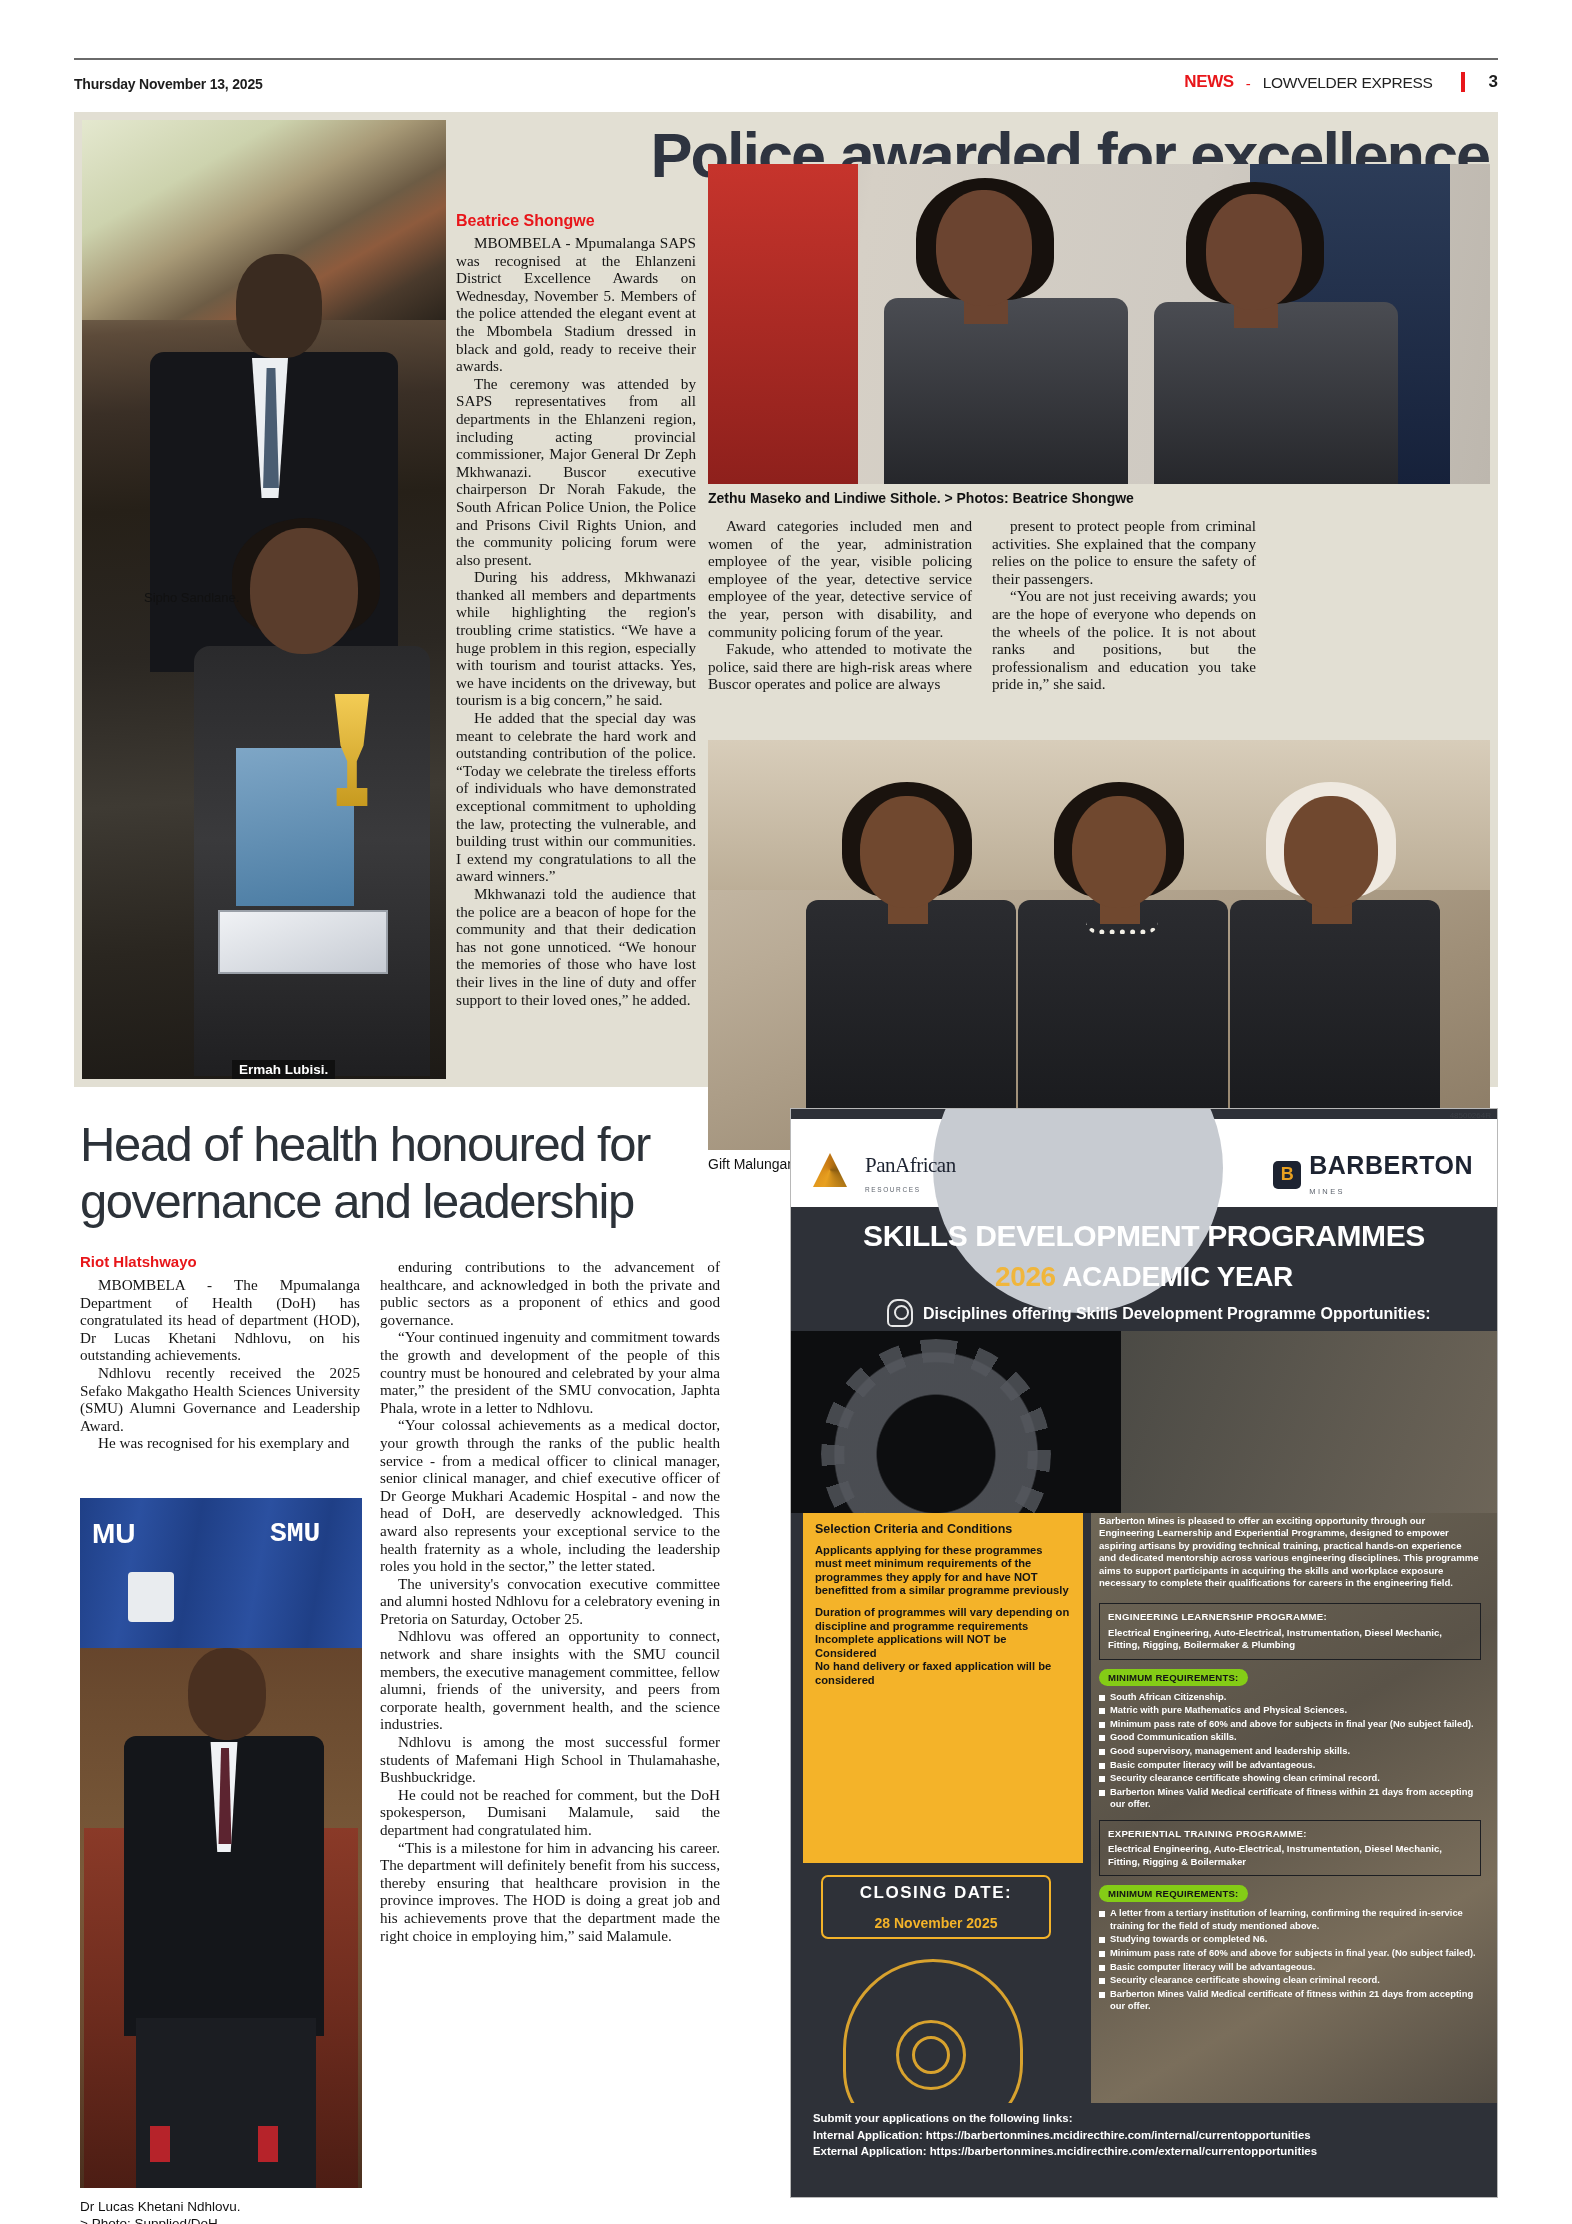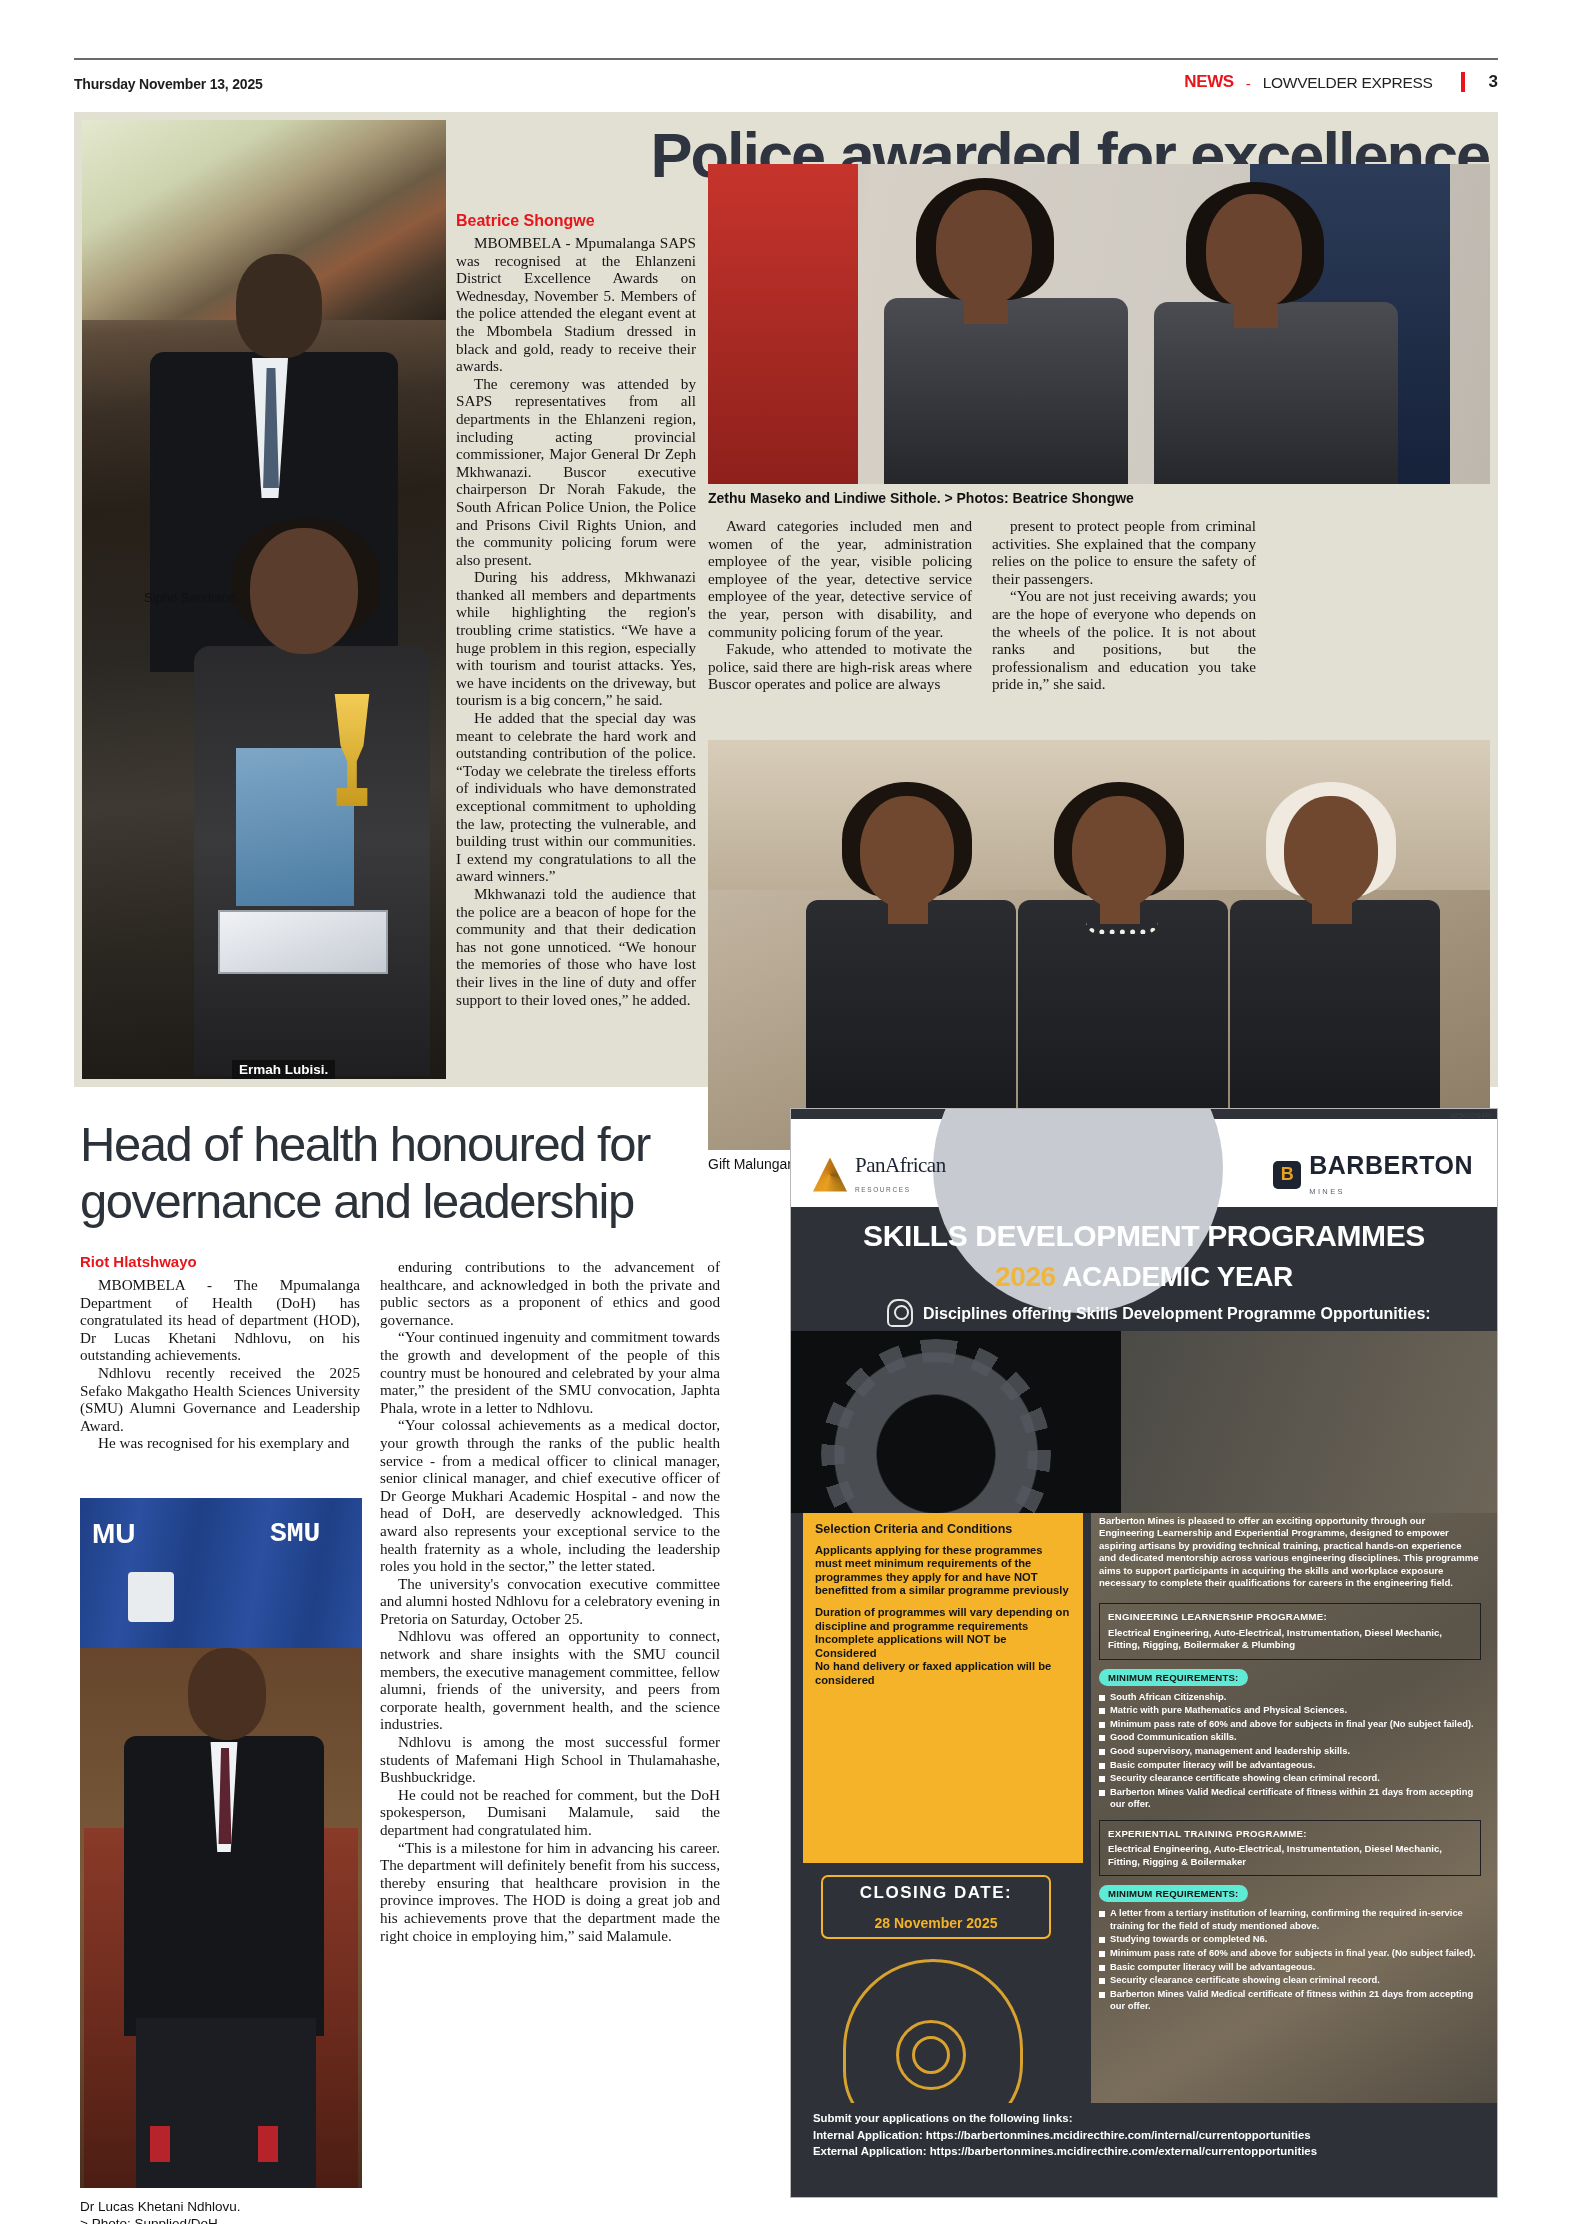--- a/index.html
+++ b/index.html
@@ -301,21 +301,21 @@
   .ad-white {
     position:absolute; left:0; top:10px; width:100%; height:88px;
     background:#ffffff;
   }
   .ad-arc {
     position:absolute; left:142px; top:-96px; width:290px; height:290px;
     border-radius:50%; background:#c7cbd1;
   }
   .ad-panafrican {
     position:absolute; left:22px; top:34px;
-    display:flex; align-items:center; gap:8px;
+    display:flex; align-items:flex-start; gap:18px;
   }
   .paf-mark {
     width:34px; height:34px;
     background:conic-gradient(from 200deg,#e8a020,#c97a14 40%,#8a5c10 70%,#e8a020);
     clip-path:polygon(50% 0,100% 100%,0 100%);
   }
   .paf-txt {
     font-family:"Liberation Serif", serif;
     font-size:21px; color:#1d2331; letter-spacing:-0.5px;
   }
@@ -447,21 +447,21 @@
     padding:2px 8px 10px 8px;
   }
   .ad-progbox {
     margin:4px 8px 0 8px; border:1px solid #1c1e22;
     padding:7px 8px;
     font-size:9.6px; line-height:12.4px; font-weight:bold;
   }
   .ad-progbox .hd { display:block; margin-bottom:3px; letter-spacing:0.3px; }
   .ad-minreq {
     display:inline-block; margin:9px 0 5px 8px;
-    background:#5eead4; color:#141414;
+    background:#84cc16; color:#141414;
     font-size:9.6px; font-weight:bold;
     padding:3px 9px; border-radius:9px; letter-spacing:0.2px;
   }
   .ad-list { margin:0 8px; padding:0; list-style:none; font-size:9.4px; line-height:12.6px; font-weight:bold; }
   .ad-list li { position:relative; padding-left:11px; margin-bottom:1px; }
   .ad-list li:before {
     content:""; position:absolute; left:0; top:4px; width:6px; height:6px; background:#ffffff;
   }
 
   

